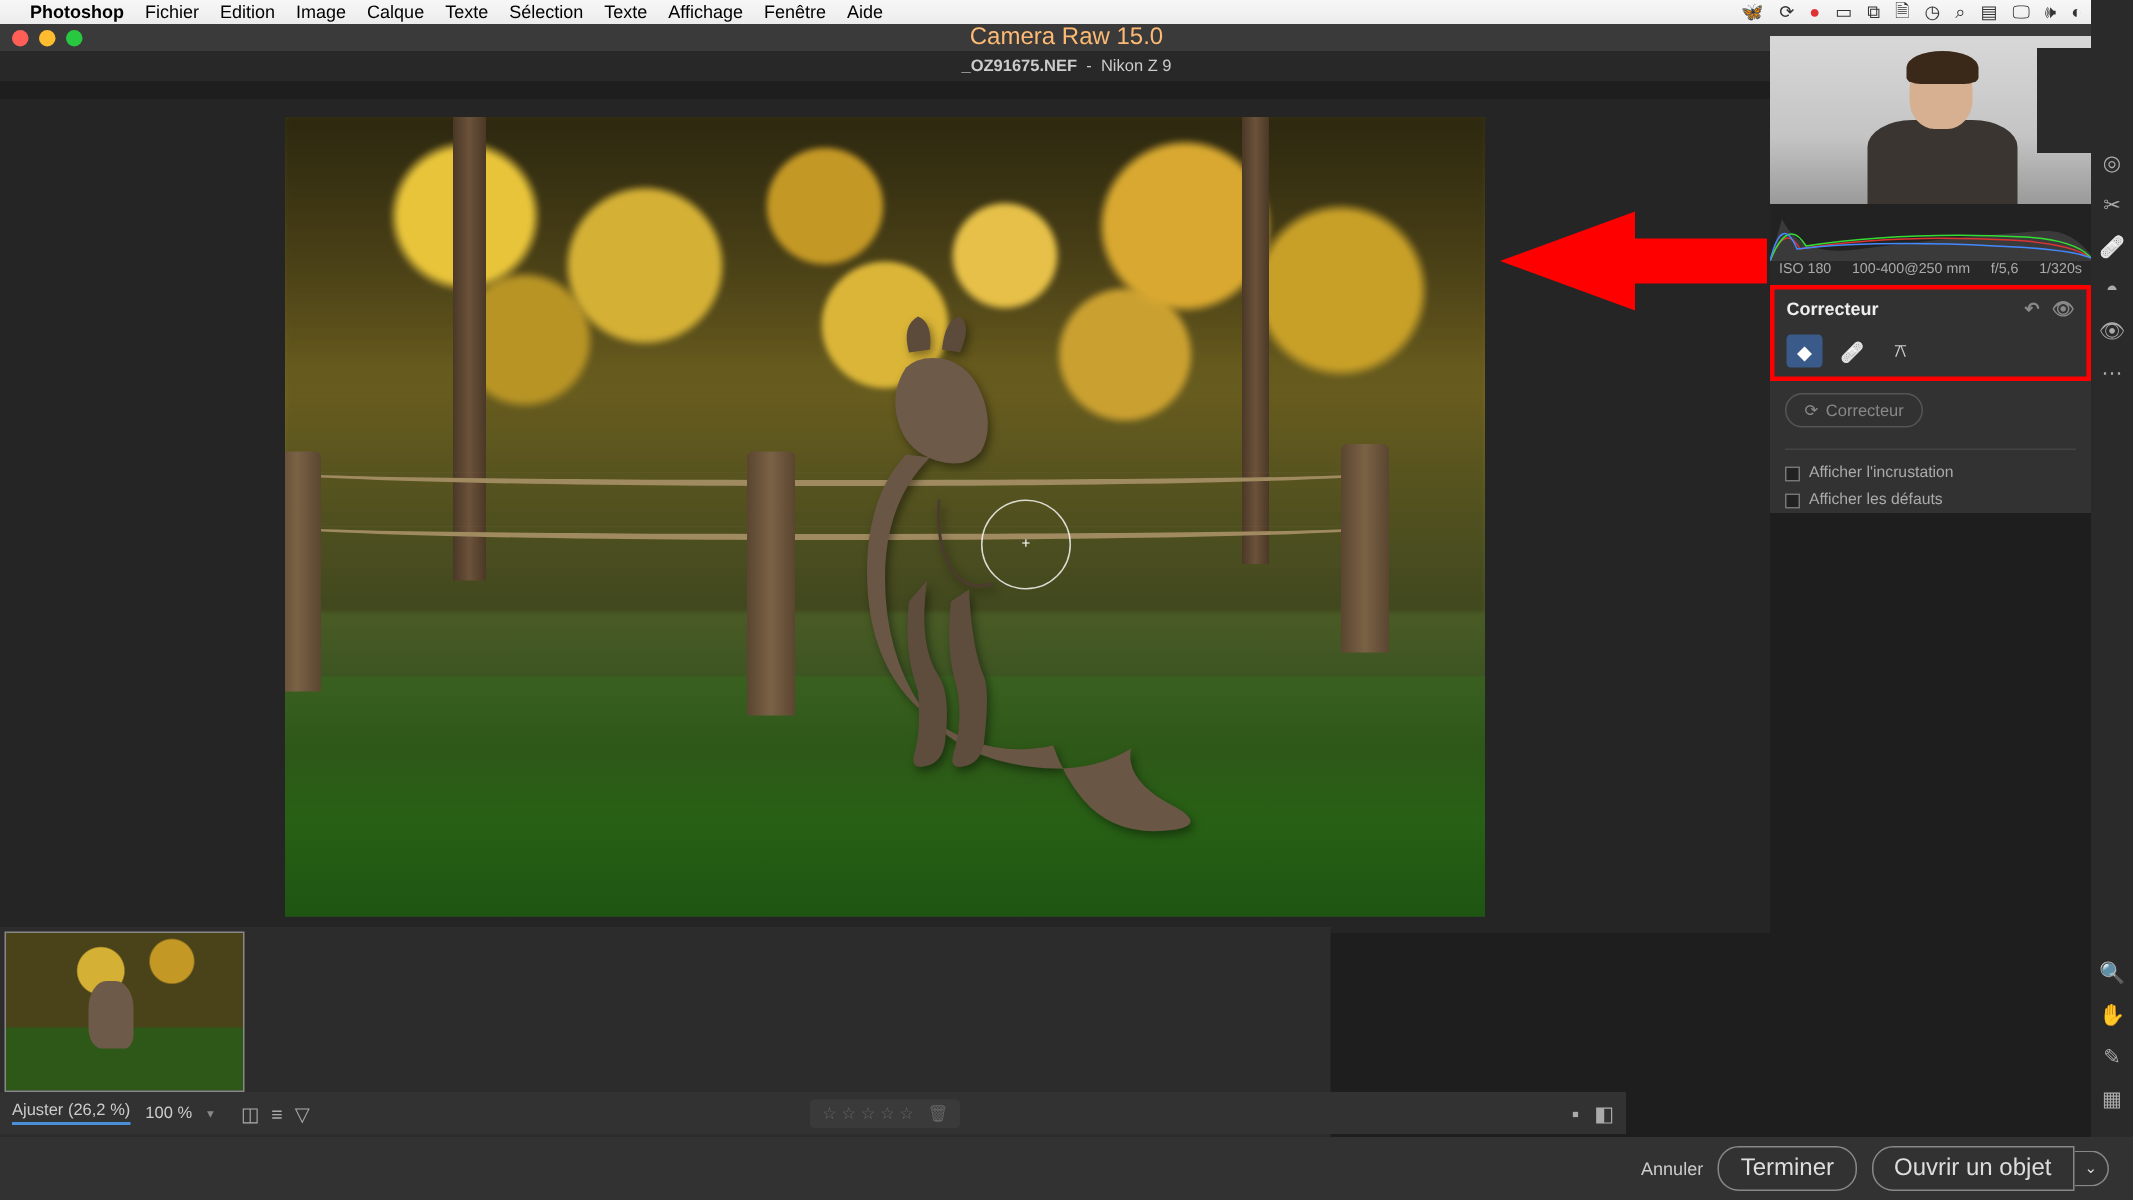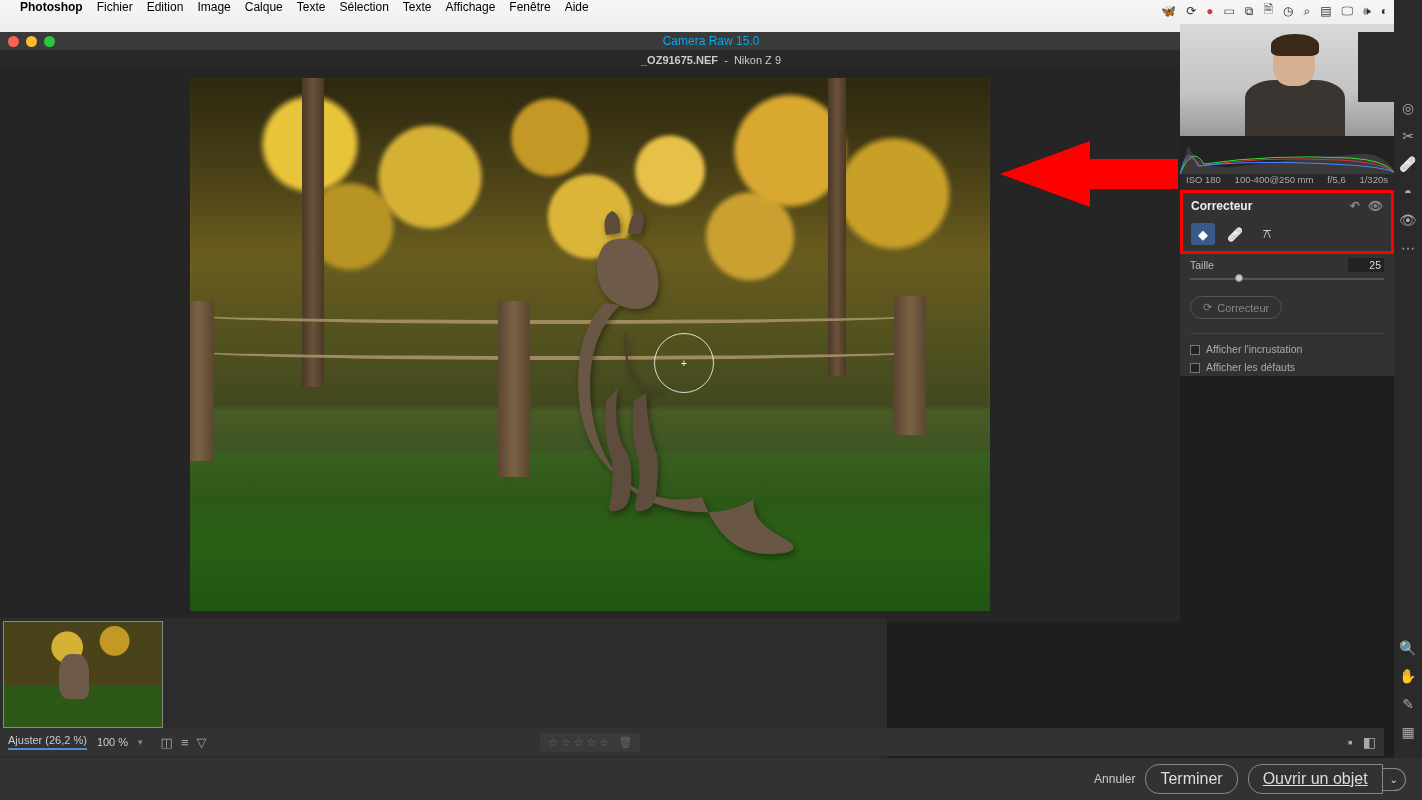--- a/index.html
+++ b/index.html
@@ -1,36 +1,36 @@
 <!DOCTYPE html>
 <html><head>
 <meta charset="utf-8">
 <style>
 * { margin: 0; padding: 0; box-sizing: border-box; font-family: -apple-system, BlinkMacSystemFont, "Segoe UI", sans-serif; }
 body { width: 1422px; height: 800px; background: #1e1e1e; overflow: hidden; position: relative; }
 
-.menubar { height: 32px; background: linear-gradient(#f7f7f7, #ececec); display: flex; align-items: flex-start; padding: 0 10px; font-size: 12px; color: #000; }
+.menubar { height: 16px; background: linear-gradient(#f7f7f7, #ececec); display: flex; align-items: center; padding: 0 10px; font-size: 12px; color: #000; }
 .menubar .apple { margin-right: 10px; }
 .menubar .app-name { font-weight: 600; margin-right: 14px; }
 .menubar .menu-item { margin-right: 14px; cursor: default; }
 .menubar-right { margin-left: auto; display: flex; align-items: center; gap: 10px; }
 .menubar-right .sys-icon { font-size: 12px; color: #333; }
 .flag-be { width: 14px; height: 10px; display: inline-flex; }
 .flag-be span { flex: 1; height: 100%; }
 .flag-be .bk { background: #000; }
 .flag-be .yl { background: #ffd90f; }
 .flag-be .rd { background: #ef3340; }
 
 .titlebar { height: 18px; background: #3a3a3a; display: flex; align-items: center; padding: 0 8px; font-size: 11px; color: #bbb; }
 .traffic { display: flex; gap: 7px; }
 .traffic .dot { width: 11px; height: 11px; border-radius: 50%; }
 .traffic .r { background: #ff5f57; }
 .traffic .y { background: #febc2e; }
 .traffic .g { background: #28c840; }
-.titlebar-title { position: absolute; left: 50%; transform: translateX(-50%); font-size: 12px; color: #0ea5e9; font-weight: 500; }
+.titlebar-title { position: absolute; left: 50%; transform: translateX(-50%); font-size: 16px; color: #fdba74; font-weight: 500; }
 
 .subheader { height: 20px; background: #282828; color: #ccc; font-size: 11px; display: flex; align-items: center; justify-content: center; position: relative; }
 
 .main { position: absolute; top: 58px; left: 0; right: 0; bottom: 0; }
 
 .canvas-area { position: absolute; top: 8px; left: 0; width: 1180px; height: 556px; background: #252525; display: flex; align-items: center; justify-content: center; }
 .photo { width: 800px; height: 533px; position: relative; background: linear-gradient(180deg, #3a3512 0%, #5a4d18 20%, #7a6b20 35%, #556028 55%, #3d5522 70%, #2e6b1e 80%, #236818 100%); overflow: hidden; }
 .foliage { position: absolute; top: 0; left: 0; right: 0; height: 62%; background:
   radial-gradient(circle at 15% 20%, #e8c43a 6%, transparent 7%),
   radial-gradient(circle at 30% 30%, #d4b035 8%, transparent 9%),
@@ -58,35 +58,35 @@
 .kangaroo { position: absolute; left: 37%; top: 24%; width: 310px; height: 360px; }
 .ksvg { filter: drop-shadow(2px 3px 3px rgba(0,0,0,0.4)); }
 .brush-circle { position: absolute; left: 58%; top: 48%; width: 60px; height: 60px; border: 1px solid rgba(255,255,255,0.8); border-radius: 50%; }
 .brush-circle::after { content:'+'; position: absolute; left: 50%; top: 50%; transform: translate(-50%, -50%); color: #fff; font-size: 10px; }
 
 .filmstrip { position: absolute; top: 560px; left: 0; width: 887px; height: 172px; background: #2c2c2c; padding: 3px; display: flex; }
 .thumb { width: 160px; height: 107px; border: 1px solid #888; position: relative; background: linear-gradient(180deg, #5a5020 40%, #2e5818 60%); overflow: hidden; }
 .thumb .tfol { position: absolute; inset: 0 0 40% 0; background: radial-gradient(circle at 40% 40%, #d4b035 15%, transparent 16%), radial-gradient(circle at 70% 30%, #c49825 12%, transparent 13%), #4a4218; }
 .thumb .tkang { position: absolute; left: 35%; top: 30%; width: 30px; height: 45px; background: #6e5a48; border-radius: 40% 40% 20% 30%; }
 
-.bottombar { position: absolute; top: 670px; left: 0; width: 1384px; height: 28px; background: #323232; display: flex; align-items: center; padding: 0 8px; font-size: 11px; color: #ccc; gap: 10px; }
+.bottombar { position: absolute; top: 670px; left: 0; width: 1084px; height: 28px; background: #323232; display: flex; align-items: center; padding: 0 8px; font-size: 11px; color: #ccc; gap: 10px; }
 .btn-ajuster { border-bottom: 2px solid #4a90d9; padding-bottom: 2px; }
 .zoom { }
 .chev { font-size: 9px; color: #888; }
 .bar-icons { display: flex; gap: 8px; margin-left: 8px; color: #aaa; font-size: 13px; }
 .stars { position: absolute; left: 540px; display: flex; gap: 3px; color: #666; background: #3a3a3a; padding: 3px 8px; border-radius: 3px; }
 .right-view-icons { margin-left: auto; display: flex; gap: 10px; color: #aaa; font-size: 14px; }
 
 .infoline { position: absolute; top: 714px; left: 0; width: 1180px; text-align: center; font-size: 10.5px; color: #888; text-decoration: underline dotted; }
 
 .footer { position: absolute; bottom: 0; left: 0; right: 0; height: 42px; background: #323232; display: flex; align-items: center; justify-content: flex-end; padding: 0 16px; gap: 10px; font-size: 12px; }
 .footer .link { color: #ccc; cursor: pointer; }
 .footer .btn { border: 1px solid #888; color: #ddd; padding: 5px 14px; border-radius: 14px; background: transparent; cursor: pointer; font-size: 16px; }
 .footer .split { display: inline-flex; align-items: center; }
-.footer .split .btn { border-radius: 14px 0 0 14px; text-decoration: underline; }
+.footer .split .btn { border-radius: 14px 0 0 14px; }
 .footer .split .arrow { border: 1px solid #888; border-left: none; border-radius: 0 14px 14px 0; padding: 5px 7px; color: #ddd; font-size: 10px; cursor: pointer; }
 
 .right-rail { position: absolute; top: 0; right: 0; width: 28px; height: 100%; background: #2a2a2a; display: flex; flex-direction: column; align-items: center; padding-top: 100px; gap: 12px; color: #aaa; font-size: 14px; }
 .right-rail .ri { cursor: pointer; }
 .right-rail .gap { flex: 1 0 auto; }
 .right-rail .bottom-group { display: flex; flex-direction: column; align-items: center; gap: 12px; padding-bottom: 60px; }
 
 .panel { position: absolute; top: 24px; right: 28px; width: 214px; background: #323232; color: #ccc; font-size: 11px; }
 .webcam { height: 112px; background: #555; position: relative; overflow: hidden; }
 .wc-bg { position: absolute; inset: 0; background: linear-gradient(180deg, #d8d8d8 0%, #c4c4c4 60%, #9a9a9a 100%); }
@@ -269,30 +269,20 @@
         <span>👁</span>
       </span>
     </div>
     <div class="tool-row">
       <div class="tool-btn active">◆</div>
       <div class="tool-btn">🩹</div>
       <div class="tool-btn">⚻</div>
     </div>
   </div>
 
-  <div class="slider-row">
-    <div class="lbl-row">
-      <span>Taille</span>
-      <input type="text" value="25" style="">
-    </div>
-    <div class="slider">
-      <div class="track"></div>
-      <div class="handle" style="left:25%"></div>
-    </div>
-  </div>
 
 
   <div class="act-btn">
     <span>⟳</span>
     <span>Correcteur</span>
   </div>
 
   <div class="divider"></div>
 
   <div class="check-row">

